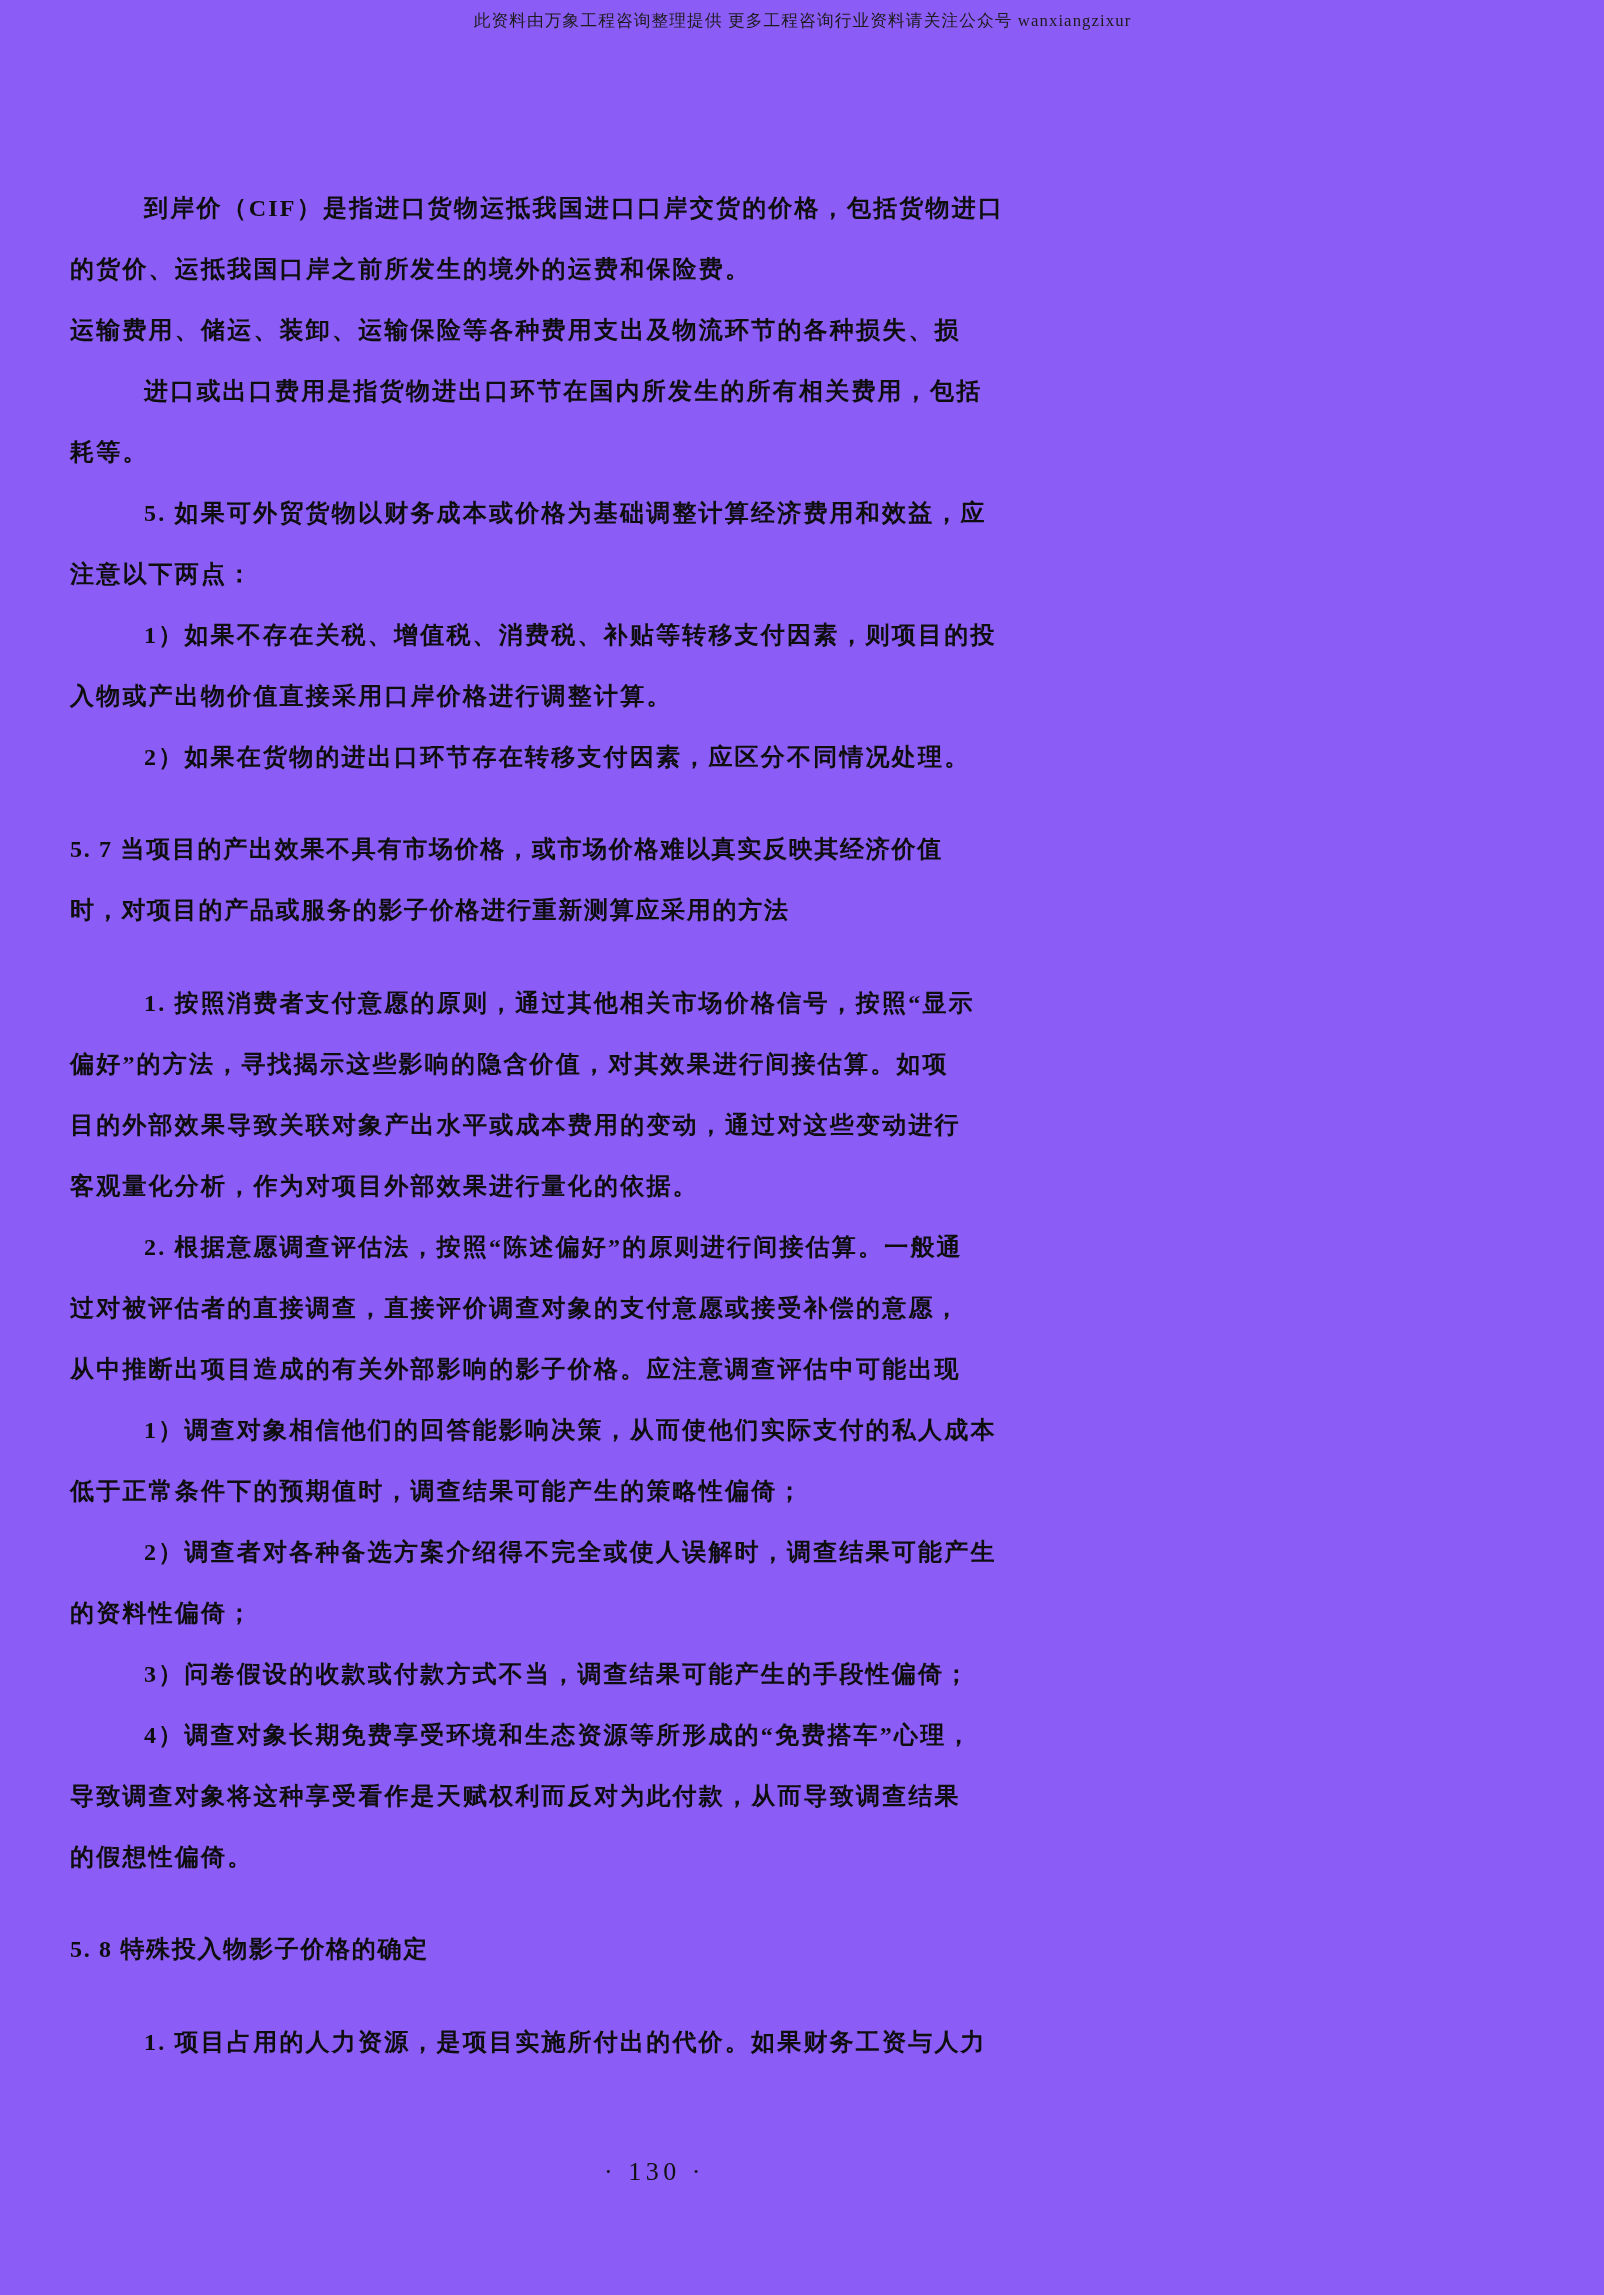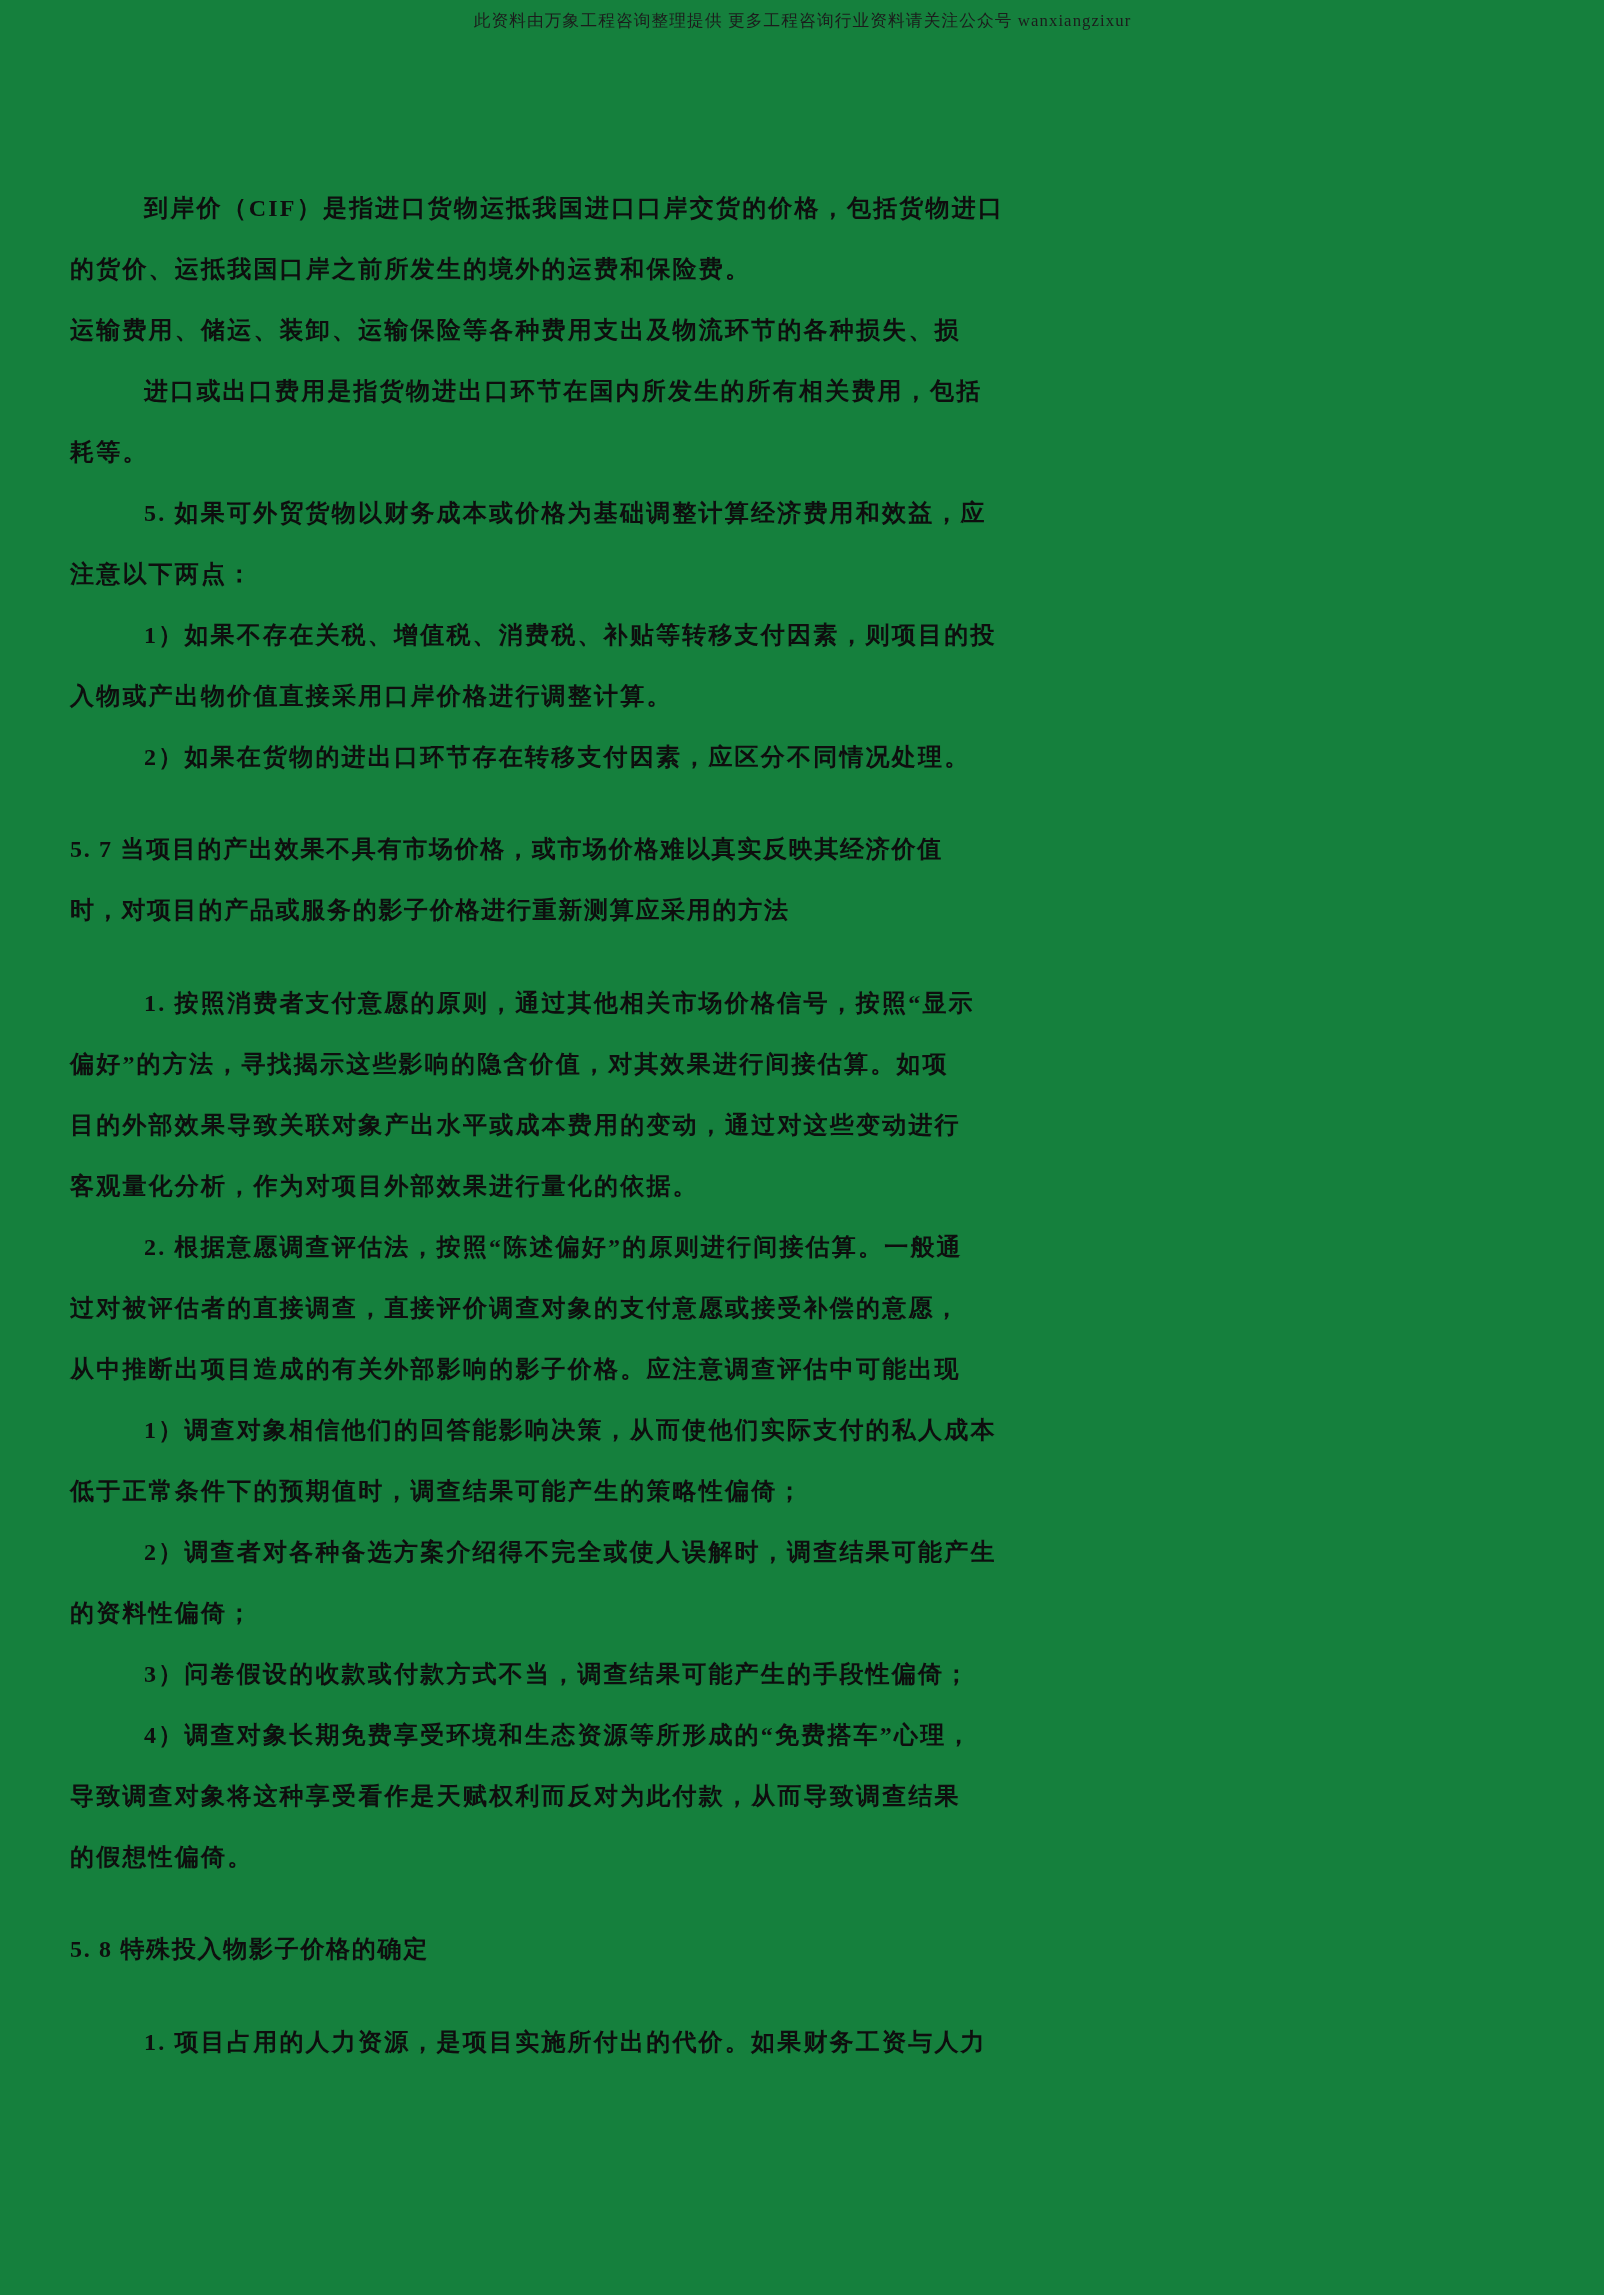--- a/index.html
+++ b/index.html
@@ -8,21 +8,21 @@
     height: 2295px;
     background: #ffffff;
     position: relative;
     overflow: hidden;
     color: #0e0e0e;
     font-family: "Liberation Serif", "DejaVu Serif", serif;
   }
   .page {
     position: absolute;
     inset: 0;
-    background: #15803d;
+    background: #8b5cf6;
     padding-left: 13px;
   }
   .header-note {
     position: absolute;
     top: 9px;
     left: 0;
     width: 1605px;
     text-align: center;
     font-size: 16.7px;
     letter-spacing: 1.1px;
@@ -105,14 +105,15 @@
         <div class="line">的假想性偏倚。</div>
       </div>
       <div class="block heading">
         <div class="line">5. 8  特殊投入物影子价格的确定</div>
       </div>
       <div class="block paragraph">
         <div class="line indent">1. 项目占用的人力资源，是项目实施所付出的代价。如果财务工资与人力</div>
       </div>
     </div>
 
+  <div class="page-number">· 130 ·</div>
 </div>
 
 
 </body></html>

